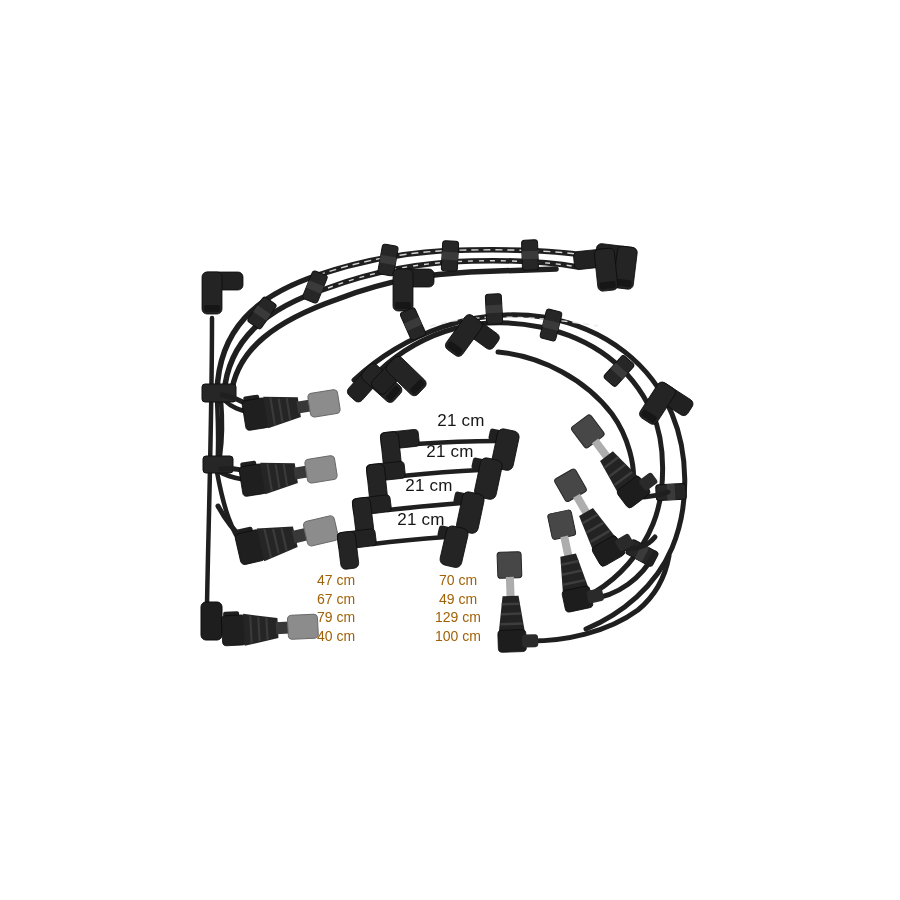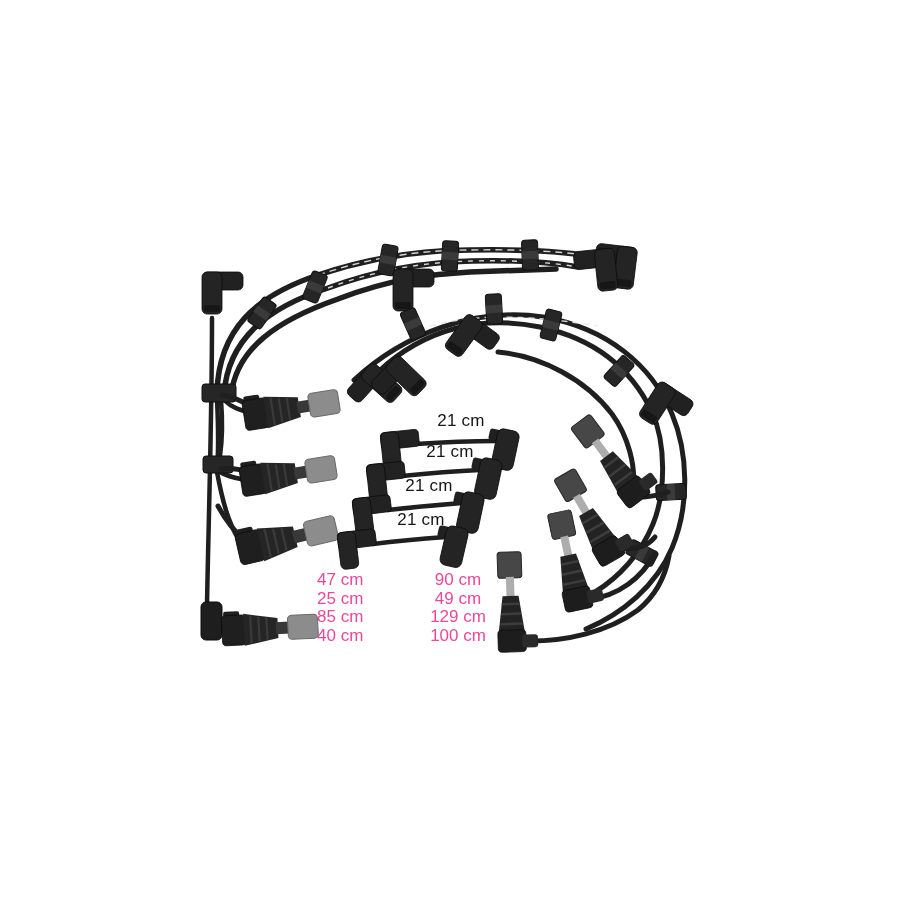--- a/index.html
+++ b/index.html
@@ -6,21 +6,21 @@
   .stage{
     position:relative;width:900px;height:900px;background:#ffffff;
     font-family:"Liberation Sans", sans-serif;overflow:hidden;
   }
   .art{position:absolute;left:0;top:0;}
   .measure{
     position:absolute;color:#161616;font-size:17px;line-height:20px;
     white-space:nowrap;letter-spacing:0.2px;
   }
   .measure.center{transform:translateX(-50%);}
-  .col{position:absolute;font-size:17px;color:#ec4899;line-height:18.6px;}
+  .col{position:absolute;font-size:14px;color:#a16207;line-height:18.6px;}
   .col-left{left:317px;top:571px;text-align:left;}
   .col-right{left:415px;top:571px;width:86px;text-align:center;}
 </style>
 </head>
 <body>
 
 <div class="stage">
 
   <svg class="art" width="900" height="900" viewBox="0 0 900 900">
     <defs>
@@ -148,25 +148,25 @@
     <use href="#lead-right-end" transform="translate(448,533) rotate(13)"></use>
   </svg>
 
   <div class="measure center" style="left:461px;top:411px">21 cm</div>
   <div class="measure center" style="left:450px;top:442px">21 cm</div>
   <div class="measure center" style="left:429px;top:476px">21 cm</div>
   <div class="measure center" style="left:421px;top:510px">21 cm</div>
 
   <div class="col col-left">
     <div>47 cm</div>
-    <div>25 cm</div>
-    <div>85 cm</div>
+    <div>67 cm</div>
+    <div>79 cm</div>
     <div>40 cm</div>
   </div>
 
   <div class="col col-right">
-    <div>90 cm</div>
+    <div>70 cm</div>
     <div>49 cm</div>
     <div>129 cm</div>
     <div>100 cm</div>
   </div>
 
 </div>
 
 </body></html>

